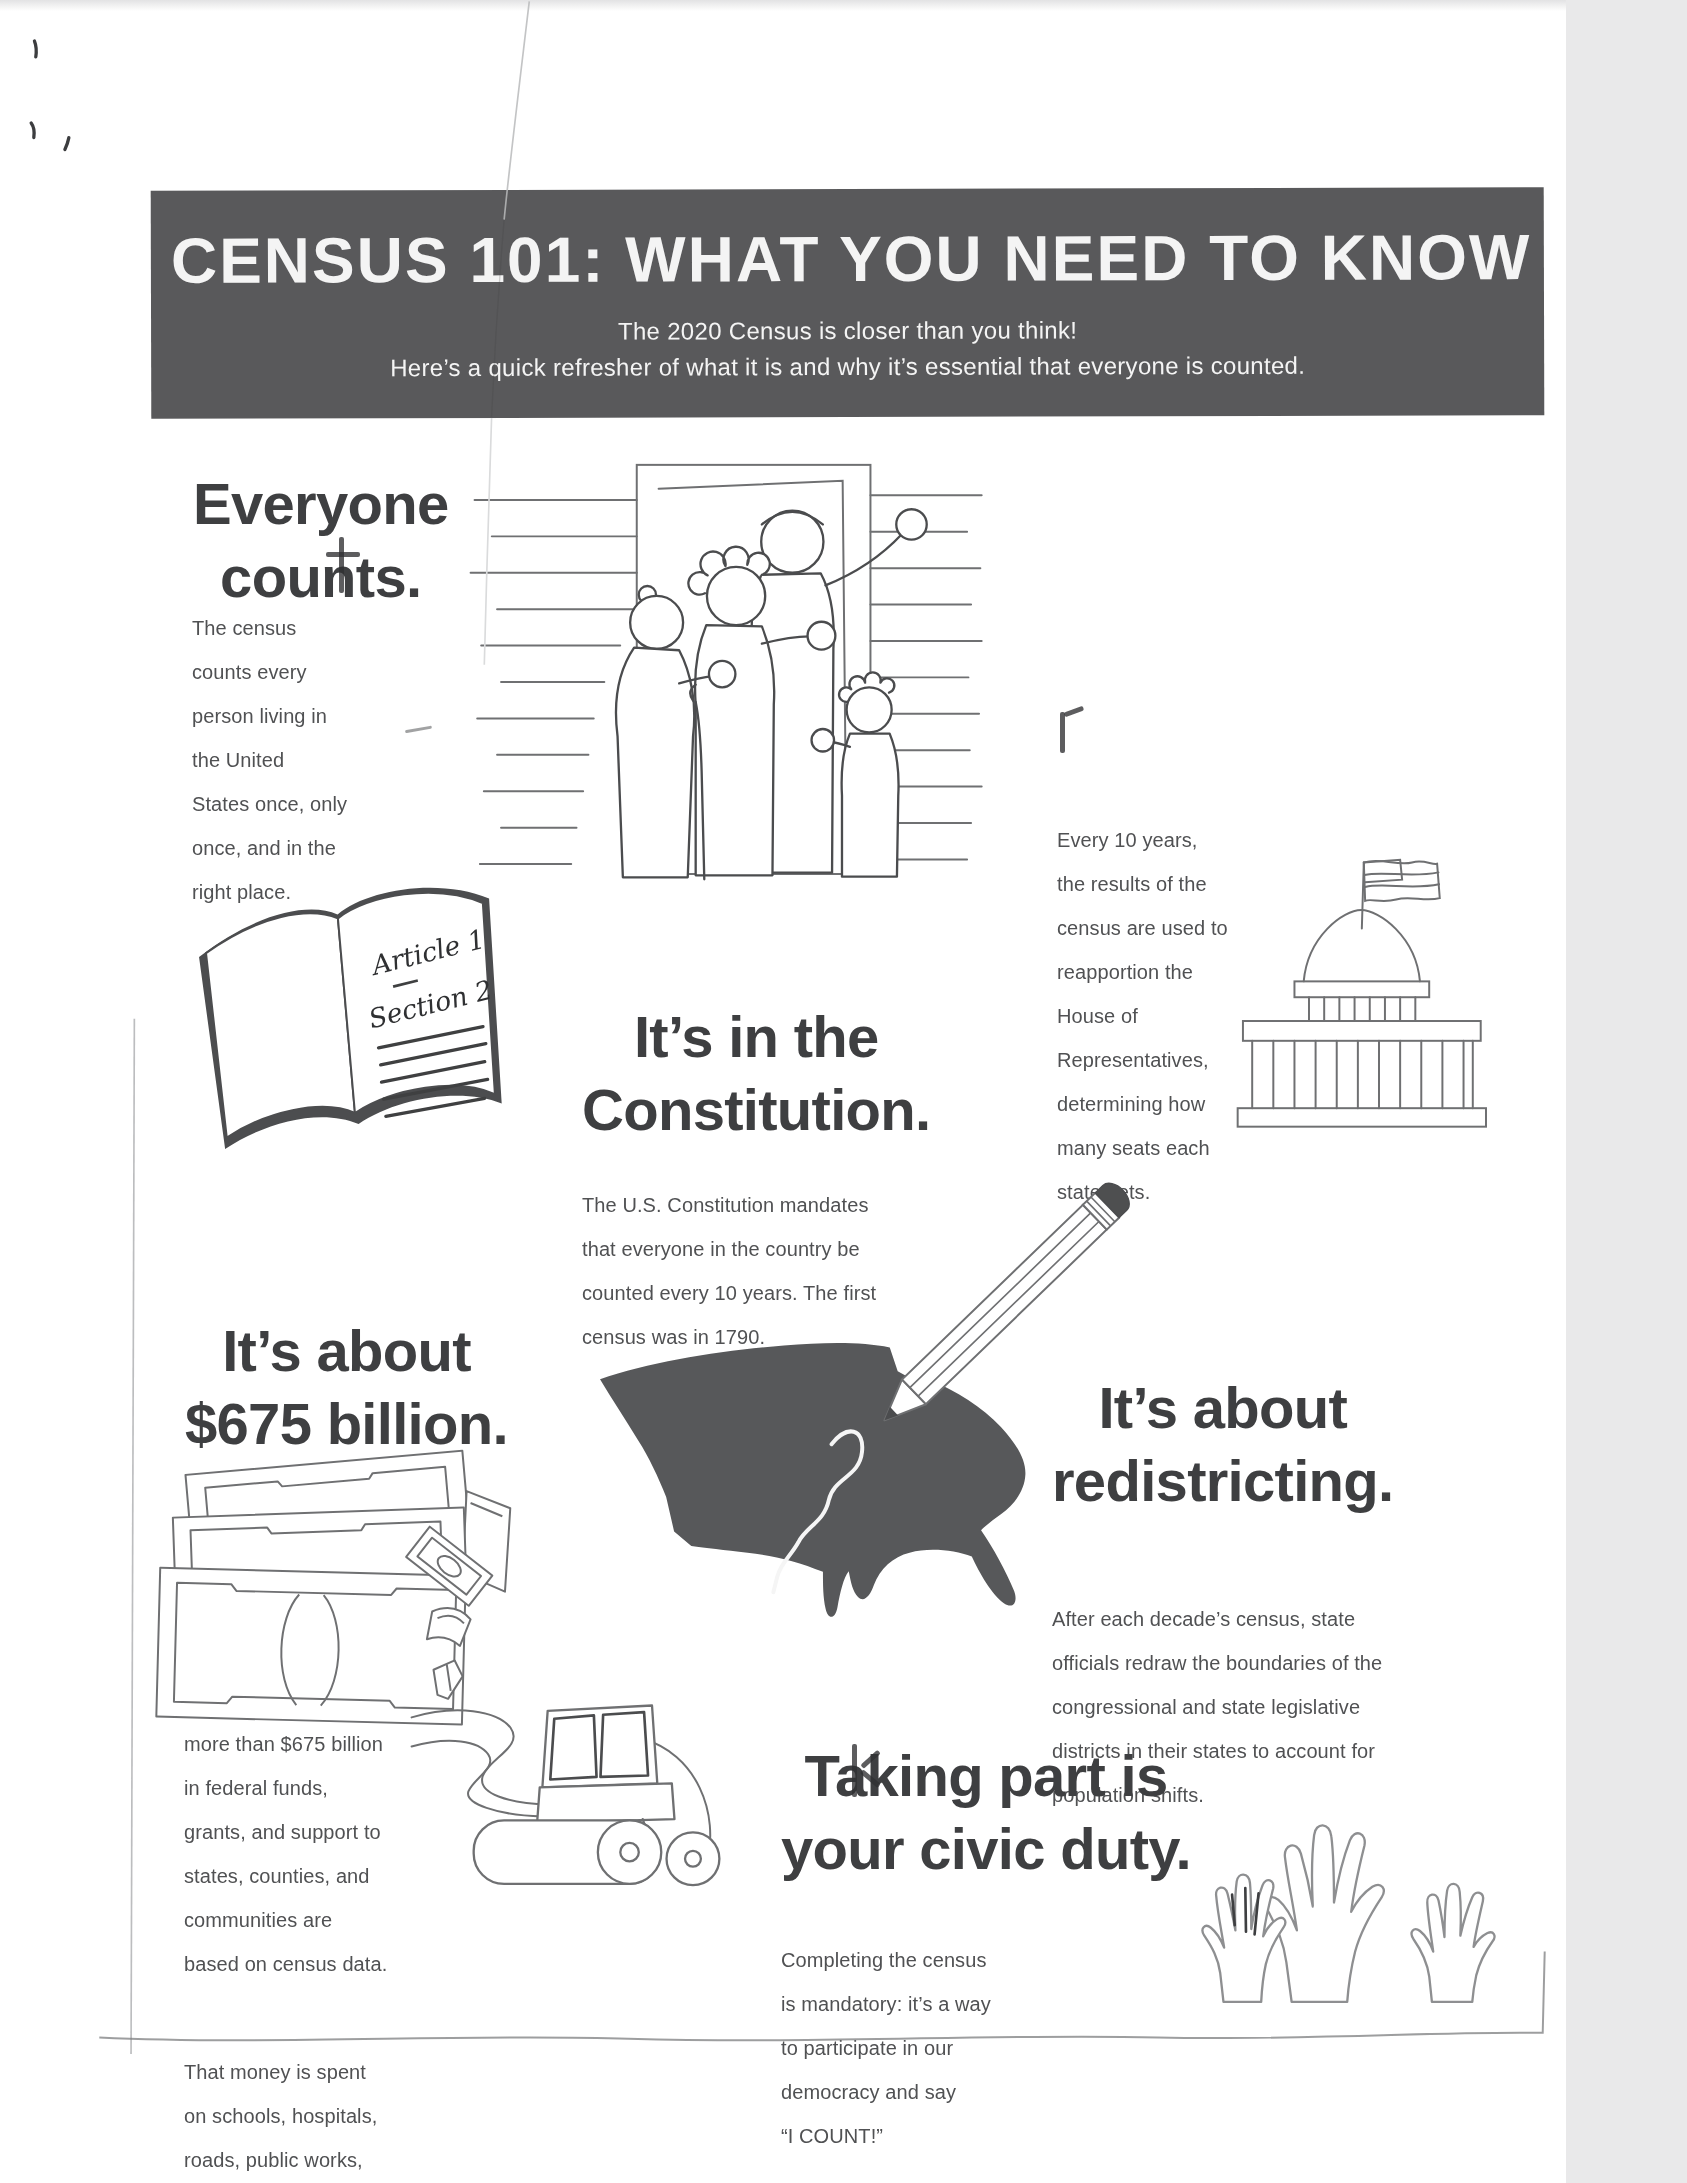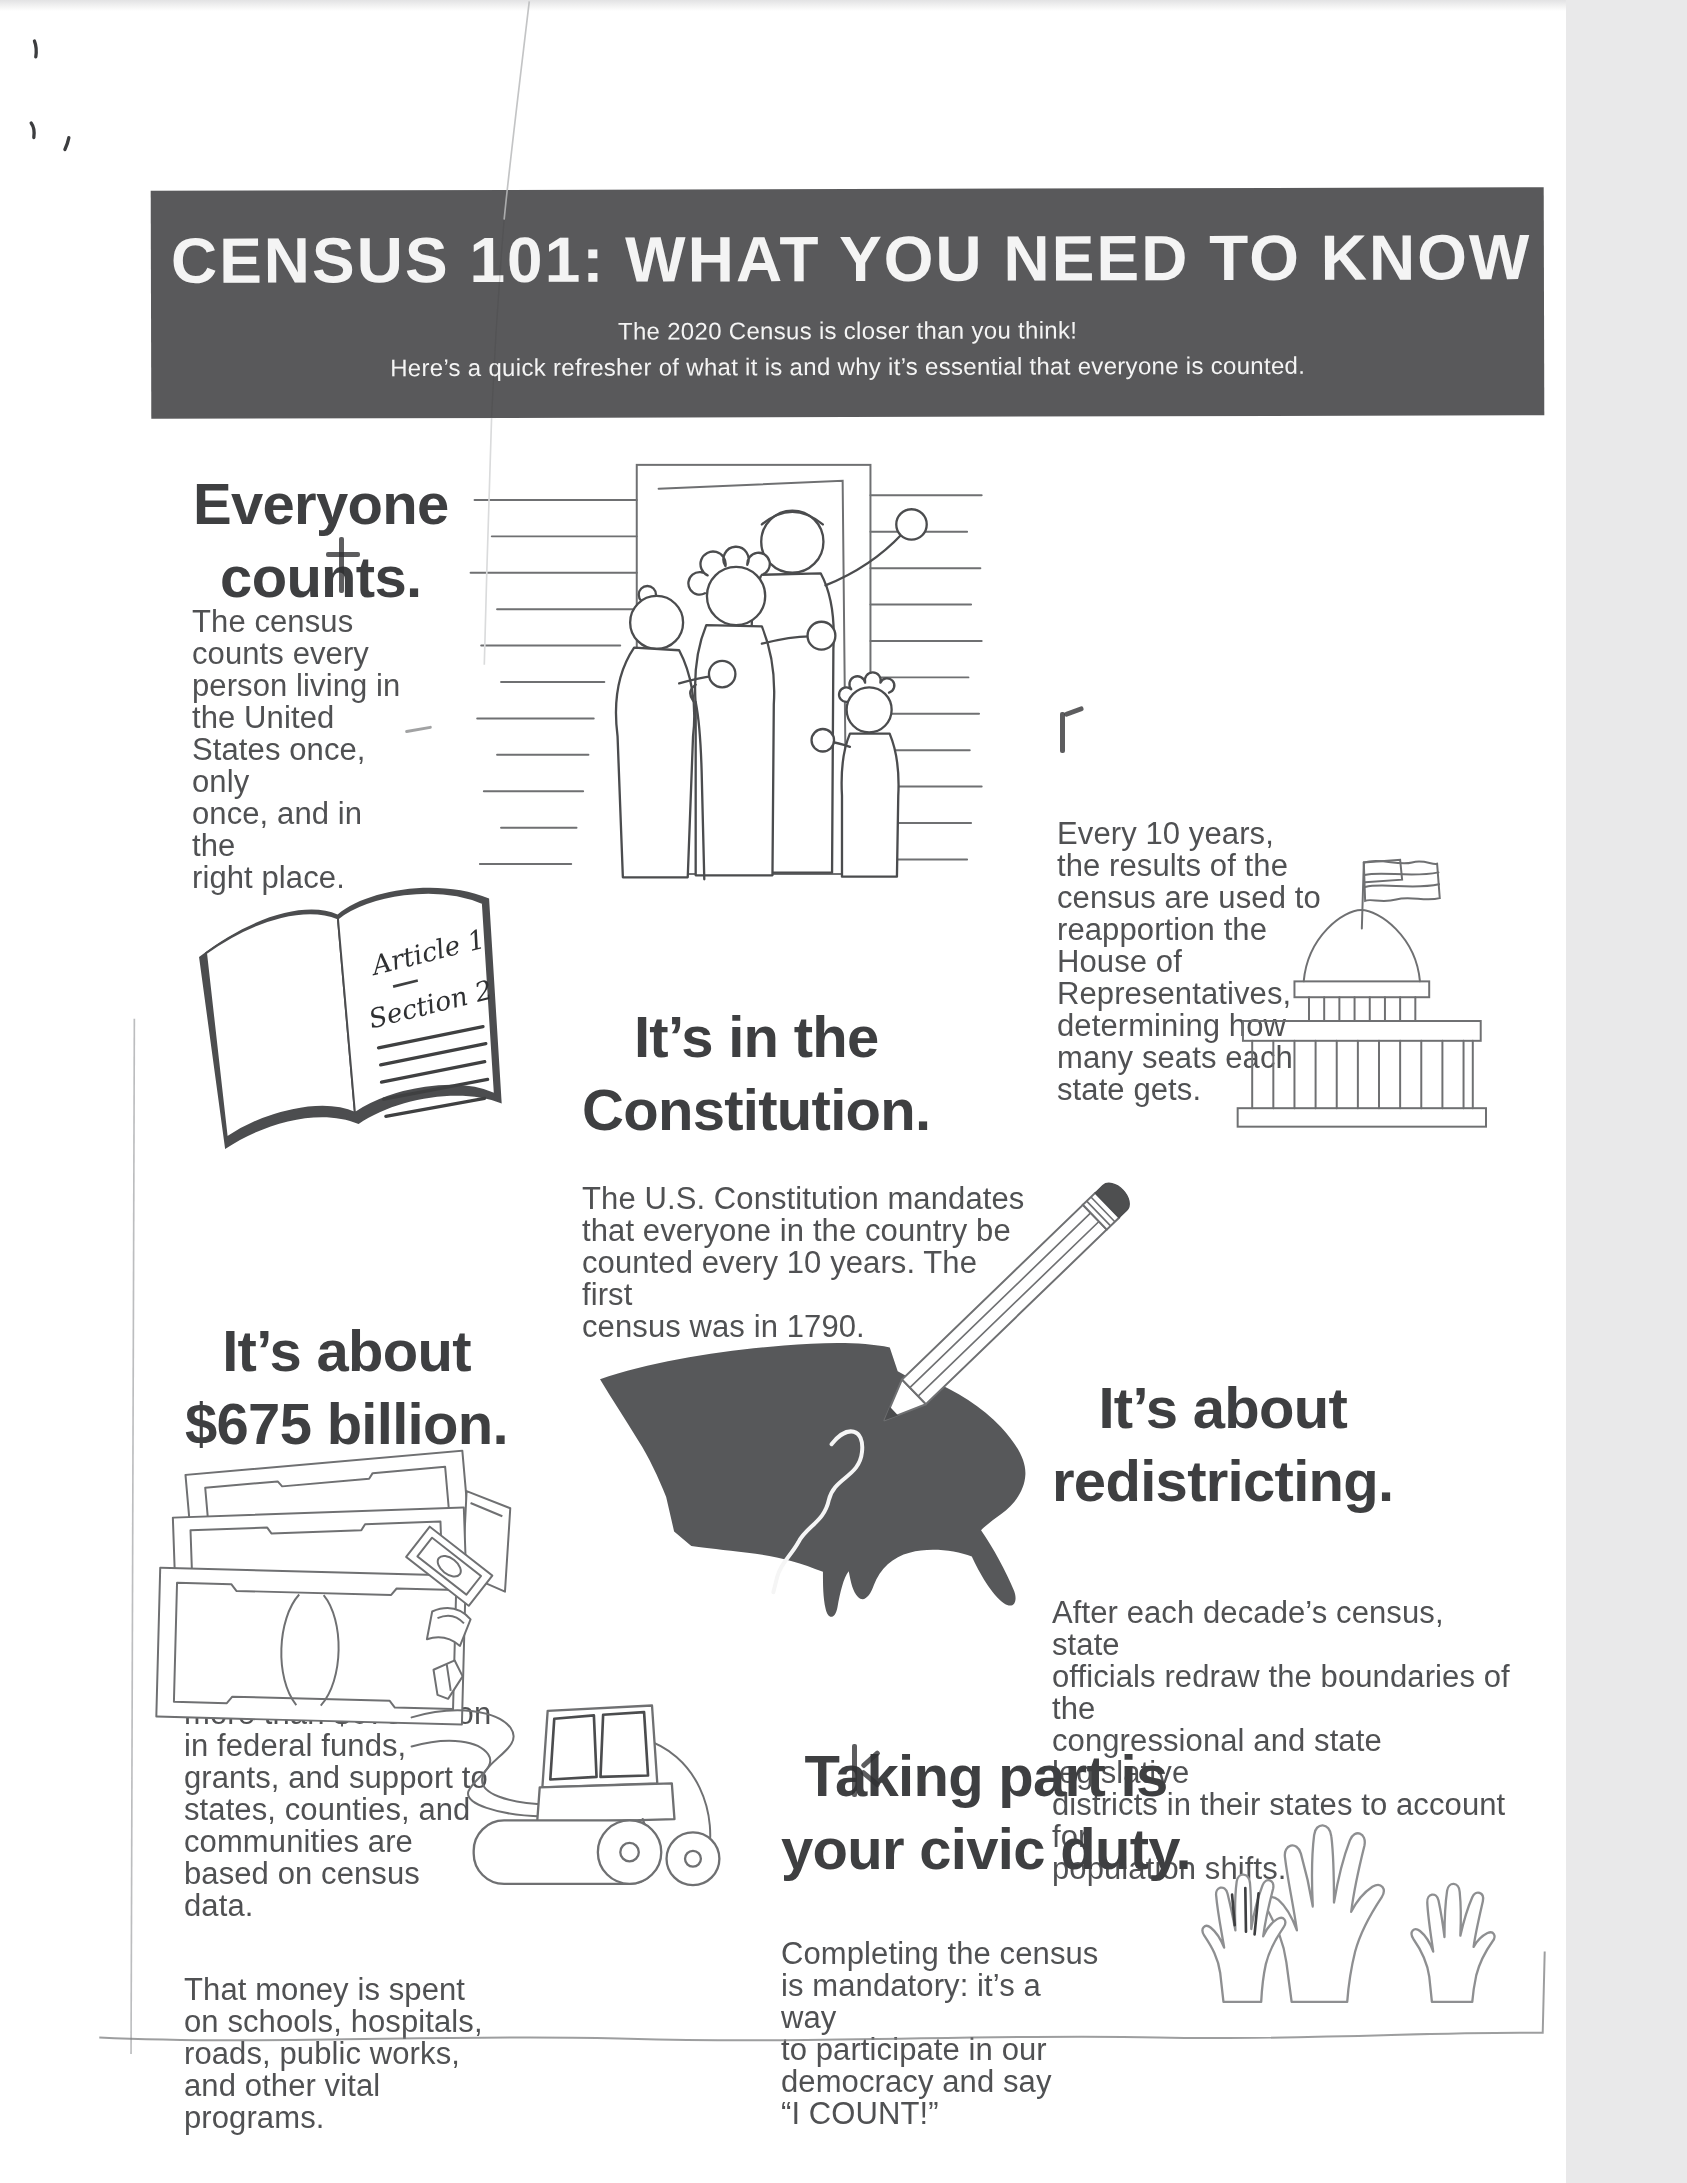--- a/index.html
+++ b/index.html
@@ -13,21 +13,21 @@
   .top-shade{position:absolute;left:0;top:0;width:1687px;height:10.6px;
         background:linear-gradient(#d6d6d8,rgba(255,255,255,0));opacity:.7;}
   .band{position:absolute;left:151px;top:189px;width:1393px;height:228px;
         background:var(--header-band);transform:rotate(-.15deg);}
   .band h1{margin:33px 20px 0;text-align:center;color:var(--header-text);
         font-size:64px;font-weight:bold;letter-spacing:2px;white-space:nowrap;}
   .band .sub{margin:17px 26.5px 0;text-align:center;color:var(--header-text);
         font-size:24px;line-height:36px;white-space:pre-line;letter-spacing:0.3px;}
   .heading{position:absolute;color:var(--heading-text);font-weight:bold;
         font-size:58px;line-height:73px;letter-spacing:-0.7px;white-space:pre-line;margin:0;text-align:center;}
-  .body{position:absolute;color:var(--body-text);font-size:31px;line-height:32px;
+  .body{position:absolute;color:var(--body-text);font-size:20px;line-height:44px;
         letter-spacing:0.1px;white-space:pre-line;margin:0;}
   .body p{margin:0 0 20px;}
   svg.illu{position:absolute;overflow:visible;}
   .stroke{fill:none;stroke:var(--line-art);stroke-width:3;stroke-linecap:round;}
   .figure{fill:#fff;stroke:var(--dark-line-art);stroke-width:3.5;
         stroke-linejoin:round;stroke-linecap:round;}
   .figure .nf{fill:none;}
   .bill{fill:#fff;stroke:var(--line-art);stroke-width:3;stroke-linejoin:round;}
   .bill .nf{fill:none;}
   .handline{fill:#fff;stroke:#8E8F91;stroke-width:3.5;stroke-linejoin:round;}

